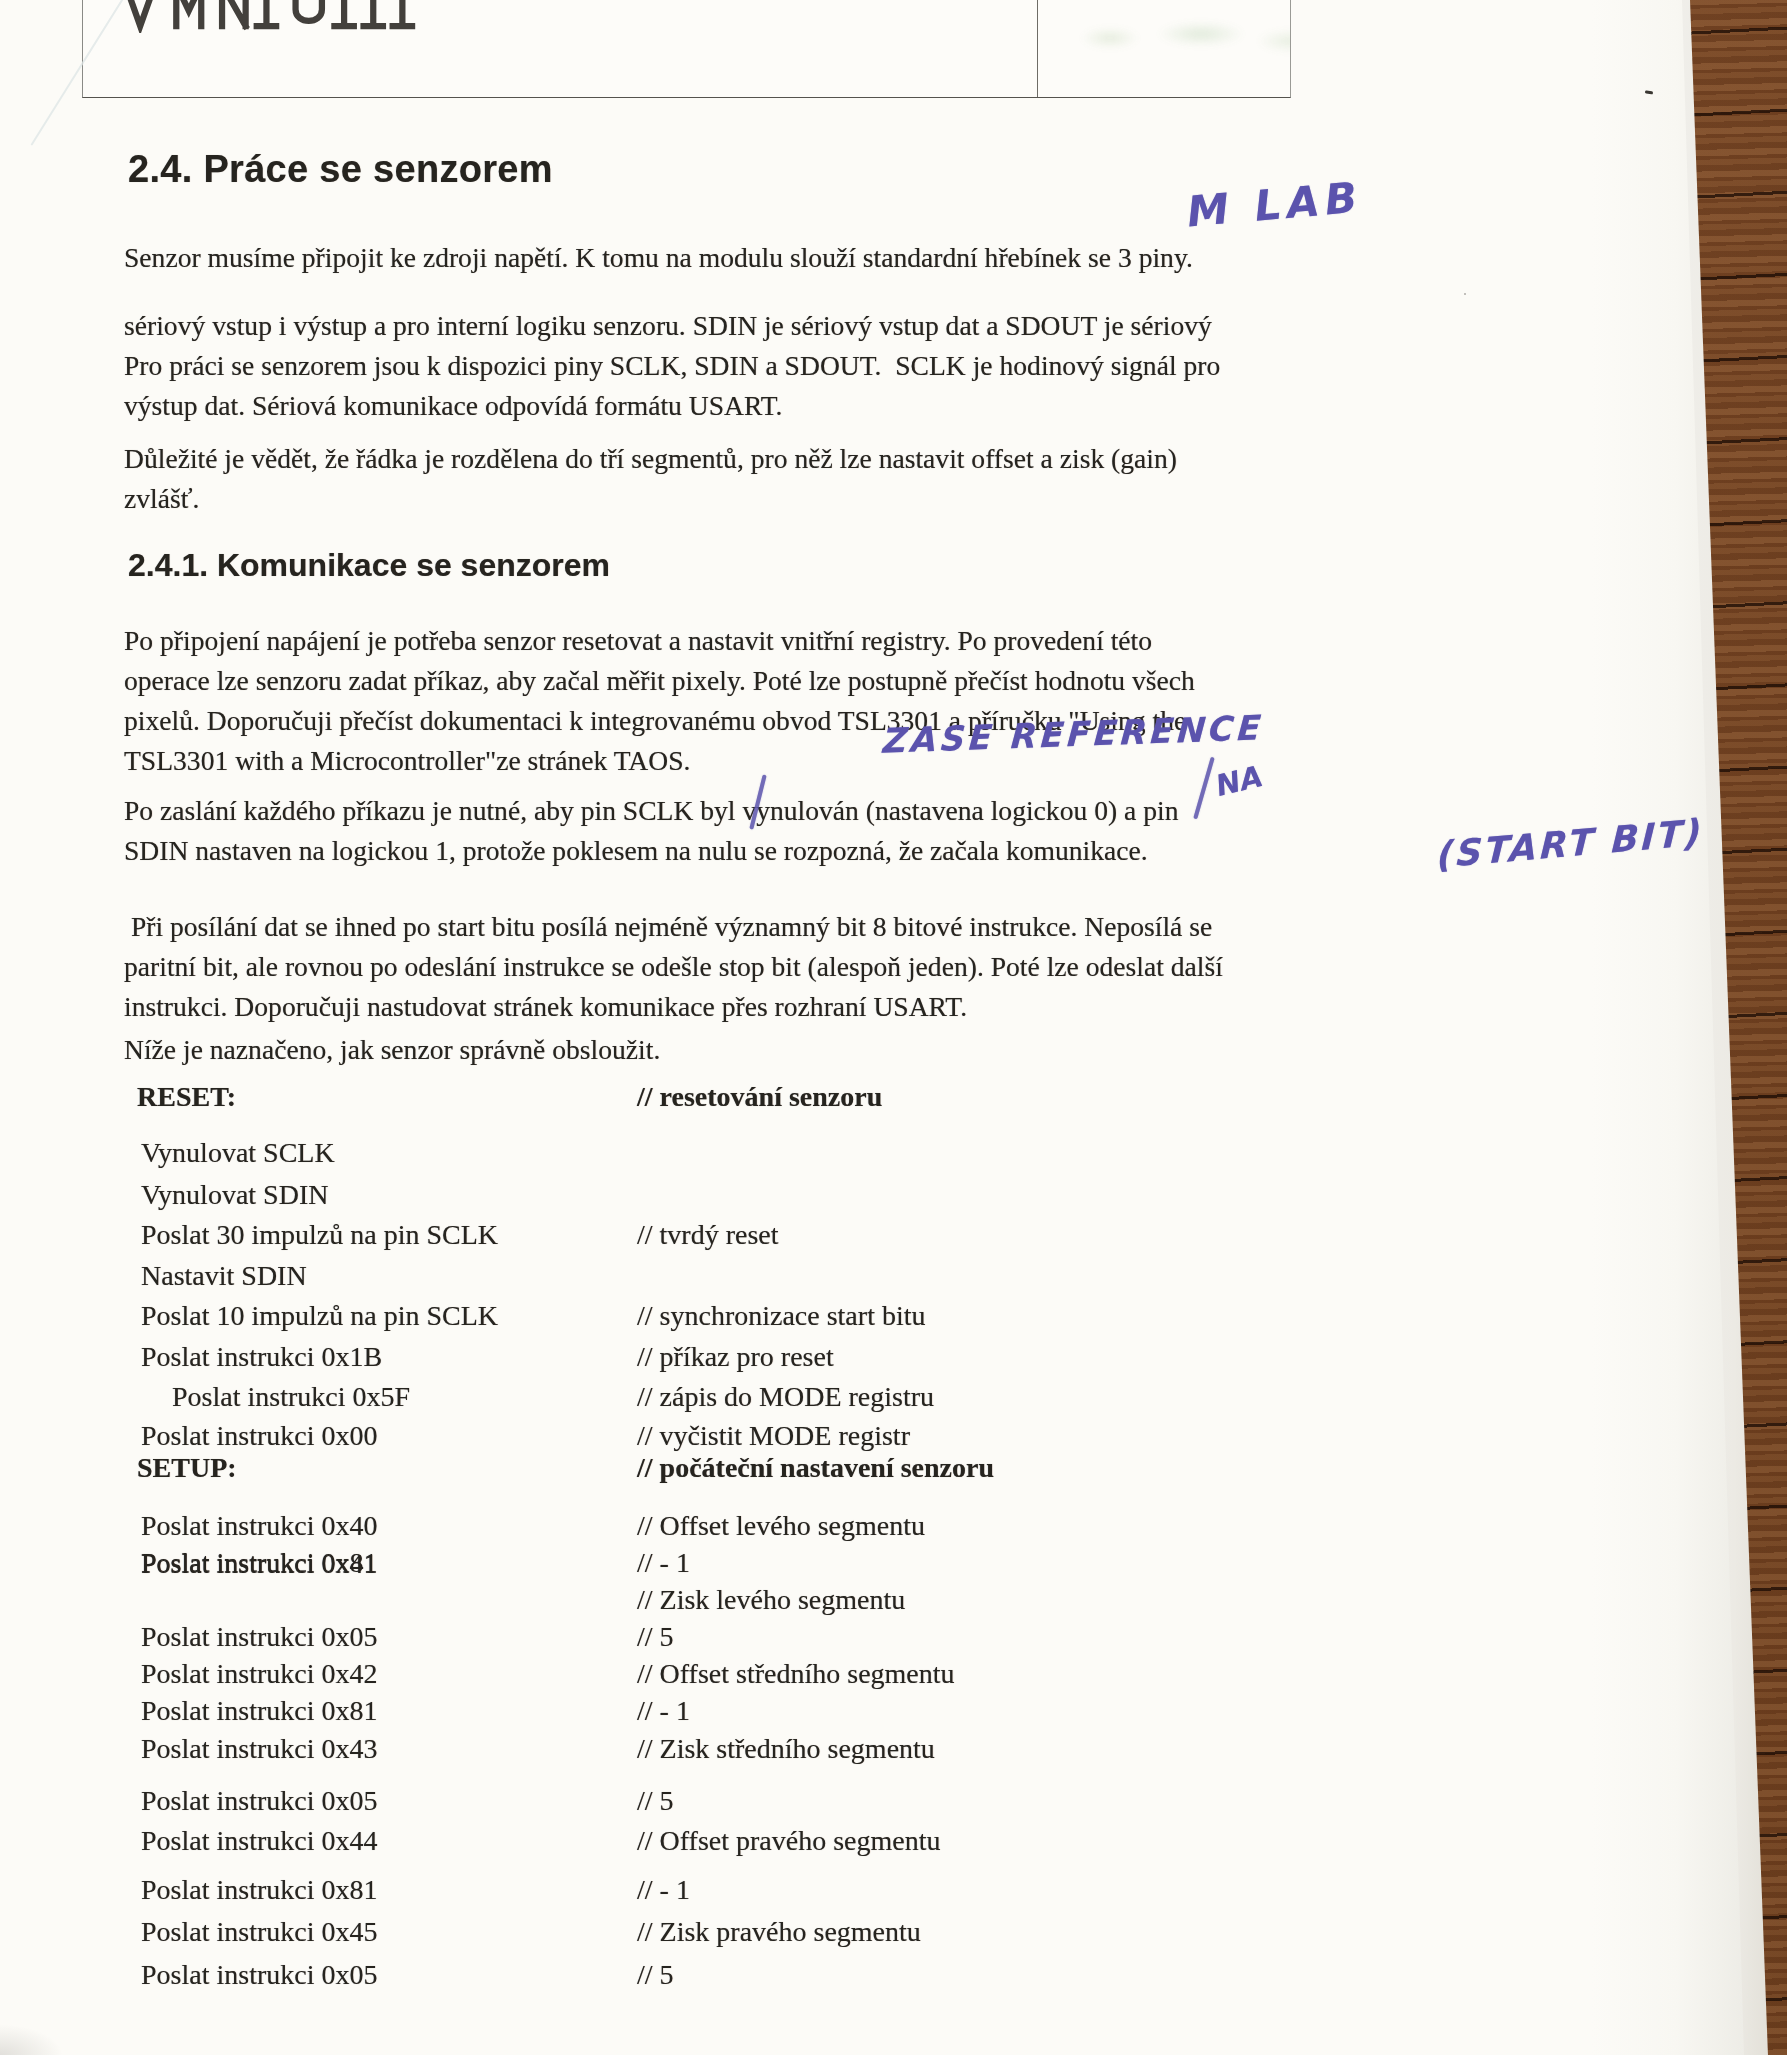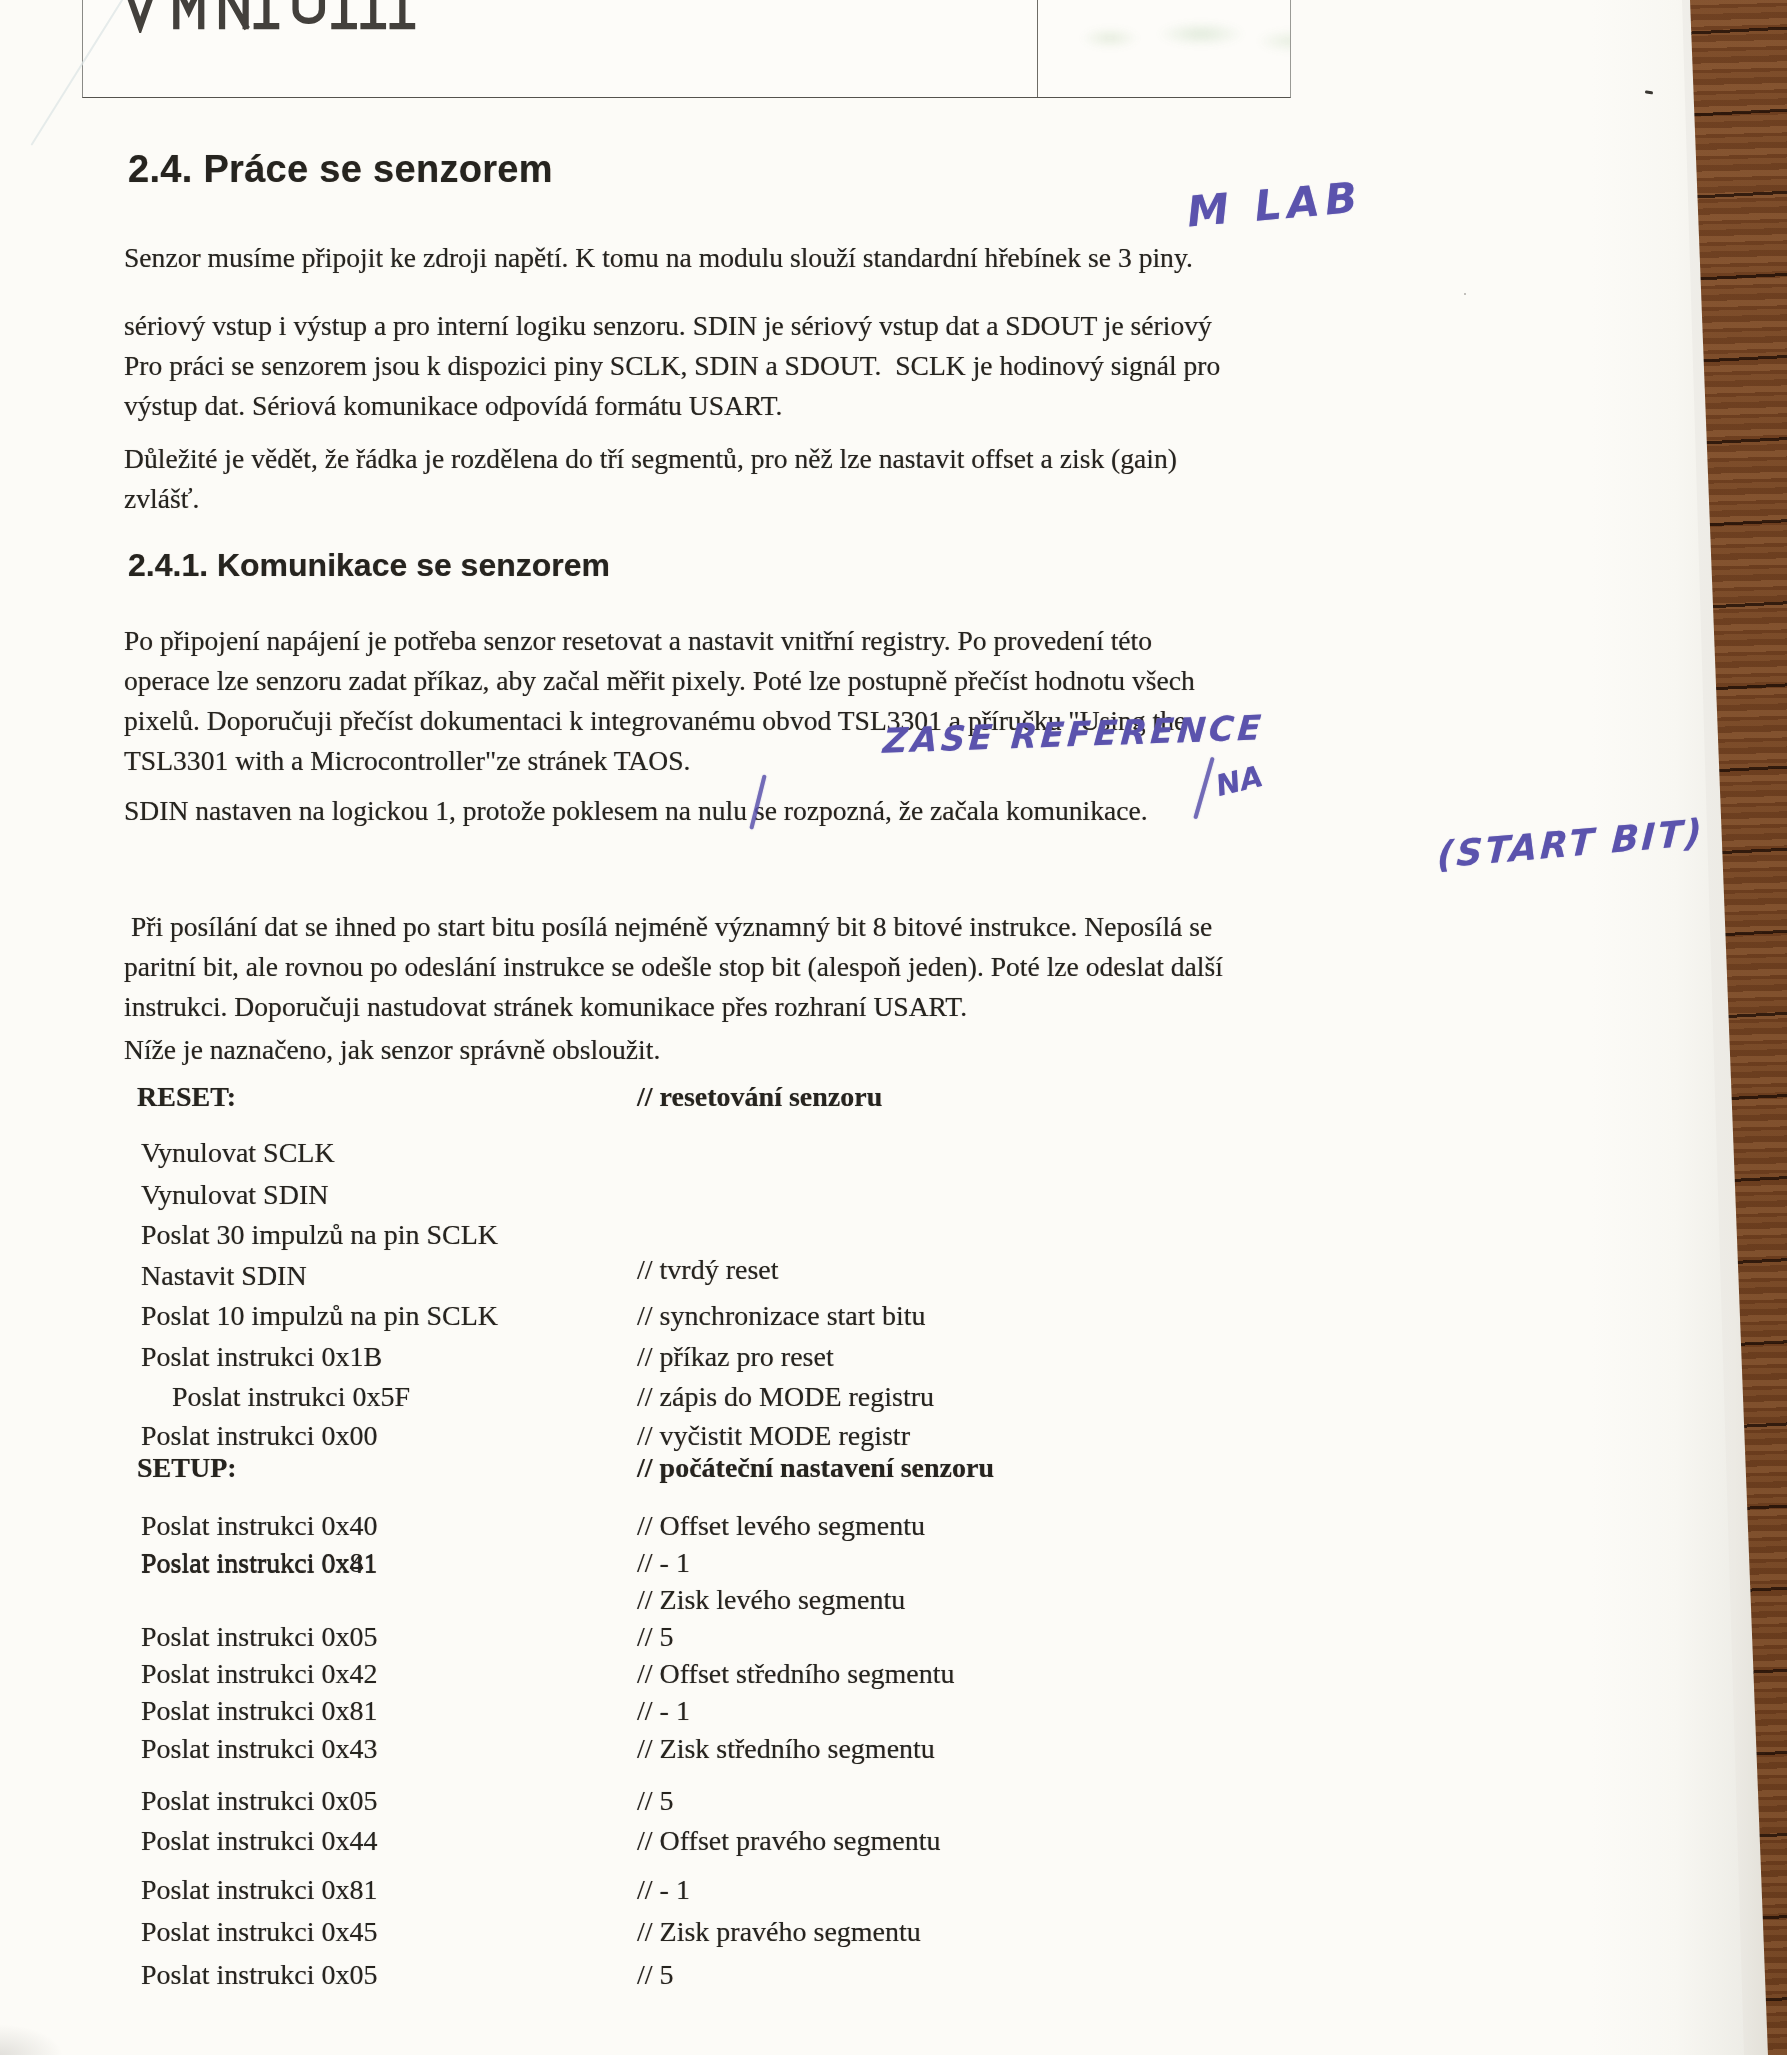--- a/index.html
+++ b/index.html
@@ -140,41 +140,42 @@
           <div class="line">Důležité je vědět, že řádka je rozdělena do tří segmentů, pro něž lze nastavit offset a zisk (gain)</div>
           <div class="line">zvlášť.</div>
         </div>
         <div class="para txt" style="top: 612px;">
           <div class="line">Po připojení napájení je potřeba senzor resetovat a nastavit vnitřní registry. Po provedení této</div>
           <div class="line">operace lze senzoru zadat příkaz, aby začal měřit pixely. Poté lze postupně přečíst hodnotu všech</div>
           <div class="line">pixelů. Doporučuji přečíst dokumentaci k integrovanému obvod TSL3301 a příručku "Using the</div>
           <div class="line">TSL3301 with a Microcontroller"ze stránek TAOS.</div>
         </div>
         <div class="para txt" style="top: 782px;">
+          <div class="line">Po zaslání každého příkazu je nutné, aby pin SCLK byl vynulován (nastavena logickou 0) a pin</div>
           <div class="line">SDIN nastaven na logickou 1, protože poklesem na nulu se rozpozná, že začala komunikace.</div>
         </div>
         <div class="para txt" style="top: 898px;">
           <div class="line"> Při posílání dat se ihned po start bitu posílá nejméně významný bit 8 bitové instrukce. Neposílá se</div>
           <div class="line">paritní bit, ale rovnou po odeslání instrukce se odešle stop bit (alespoň jeden). Poté lze odeslat další</div>
           <div class="line">instrukci. Doporučuji nastudovat stránek komunikace přes rozhraní USART.</div>
         </div>
         <div class="para txt" style="top: 1021px;">
           <div class="line">Níže je naznačeno, jak senzor správně obsloužit.</div>
         </div>
       </div>
 
     <div class="h2 txt">2.4.1. Komunikace se senzorem</div>
 
     <div id="listing">
         <div class="row-label txt bold" style="top: 1081px; left: 137px;">RESET:</div>
         <div class="row-comment txt bold" style="top: 1081px;">// resetování senzoru</div>
         <div class="row-label txt" style="top: 1137px; left: 141px;">Vynulovat SCLK</div>
         <div class="row-label txt" style="top: 1179px; left: 141px;">Vynulovat SDIN</div>
         <div class="row-label txt" style="top: 1219px; left: 141px;">Poslat 30 impulzů na pin SCLK</div>
-        <div class="row-comment txt" style="top: 1219px; margin-top: 35px;">// tvrdý reset</div>
+        <div class="row-comment txt" style="top: 1219px;">// tvrdý reset</div>
         <div class="row-label txt" style="top: 1260px; left: 141px;">Nastavit SDIN</div>
         <div class="row-label txt" style="top: 1300px; left: 141px;">Poslat 10 impulzů na pin SCLK</div>
         <div class="row-comment txt" style="top: 1300px;">// synchronizace start bitu</div>
         <div class="row-label txt" style="top: 1341px; left: 141px;">Poslat instrukci 0x1B</div>
         <div class="row-comment txt" style="top: 1341px;">// příkaz pro reset</div>
         <div class="row-label txt" style="top: 1381px; left: 141px; margin-left: 31px;">Poslat instrukci 0x5F</div>
         <div class="row-comment txt" style="top: 1381px;">// zápis do MODE registru</div>
         <div class="row-label txt" style="top: 1420px; left: 141px;">Poslat instrukci 0x00</div>
         <div class="row-comment txt" style="top: 1420px;">// vyčistit MODE registr</div>
         <div class="row-label txt bold" style="top: 1452px; left: 137px;">SETUP:</div>

